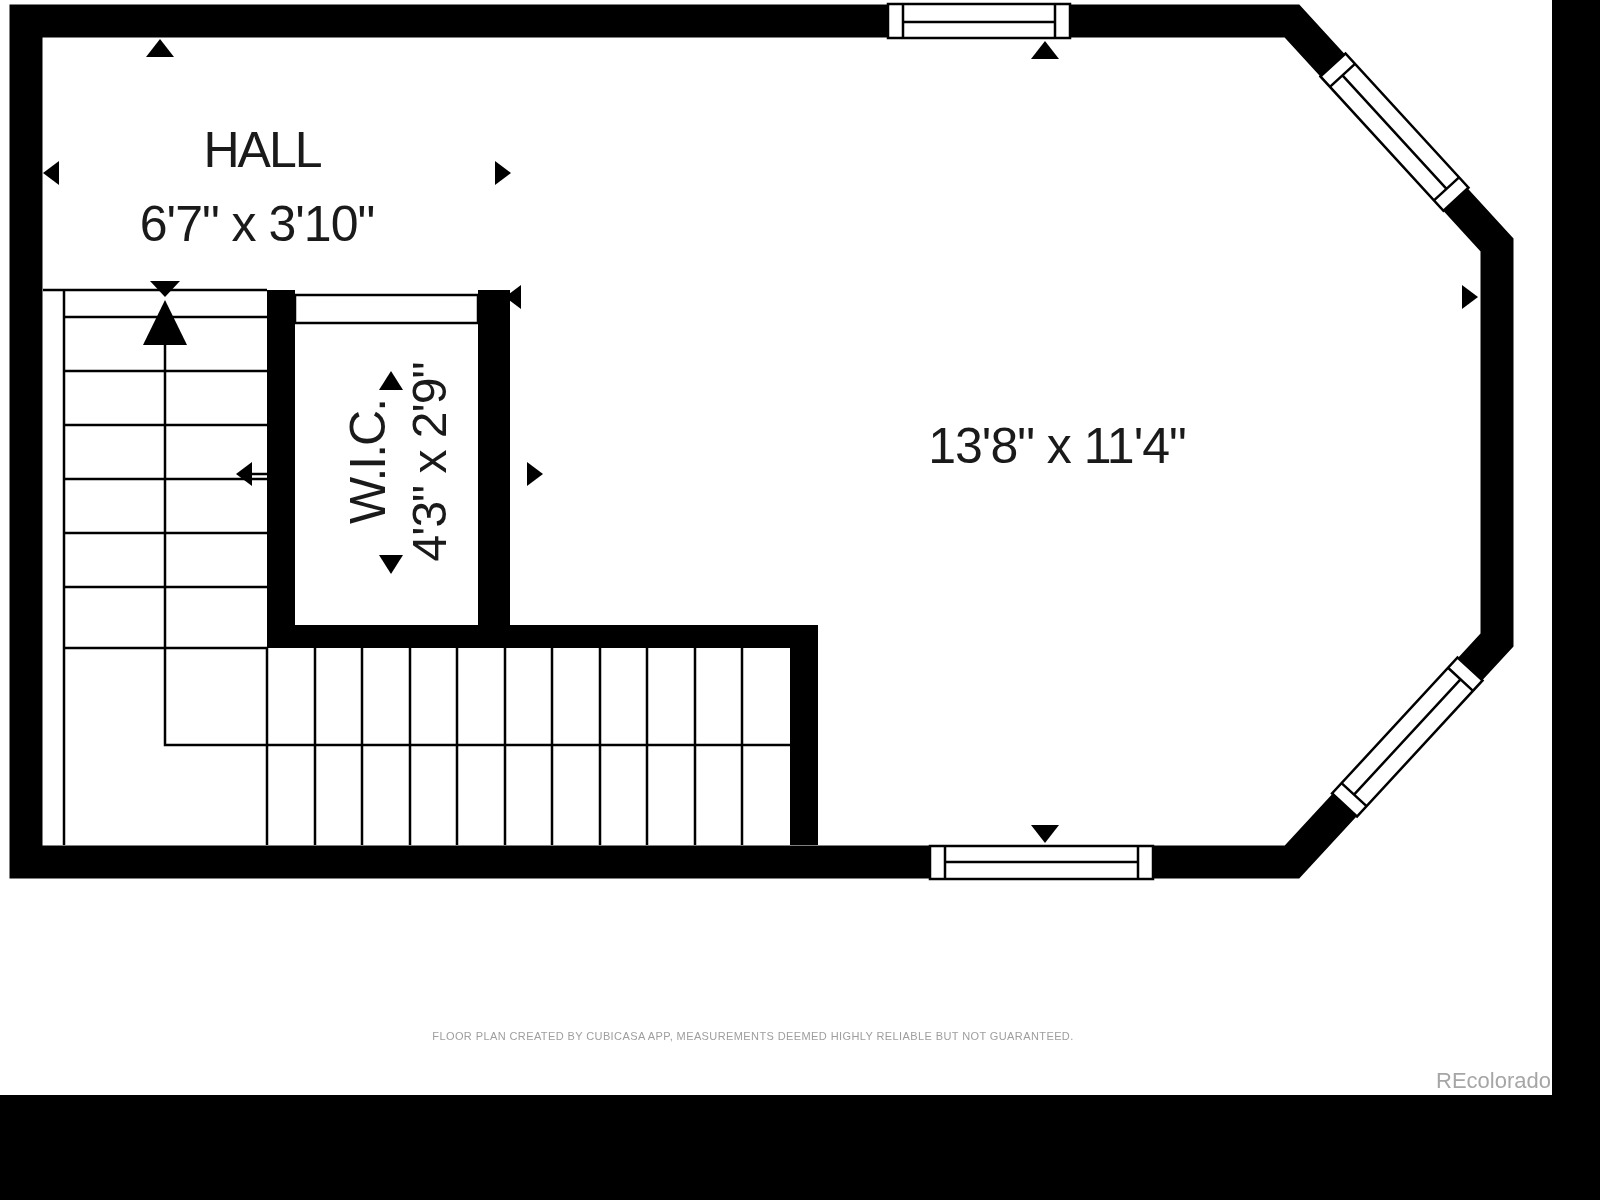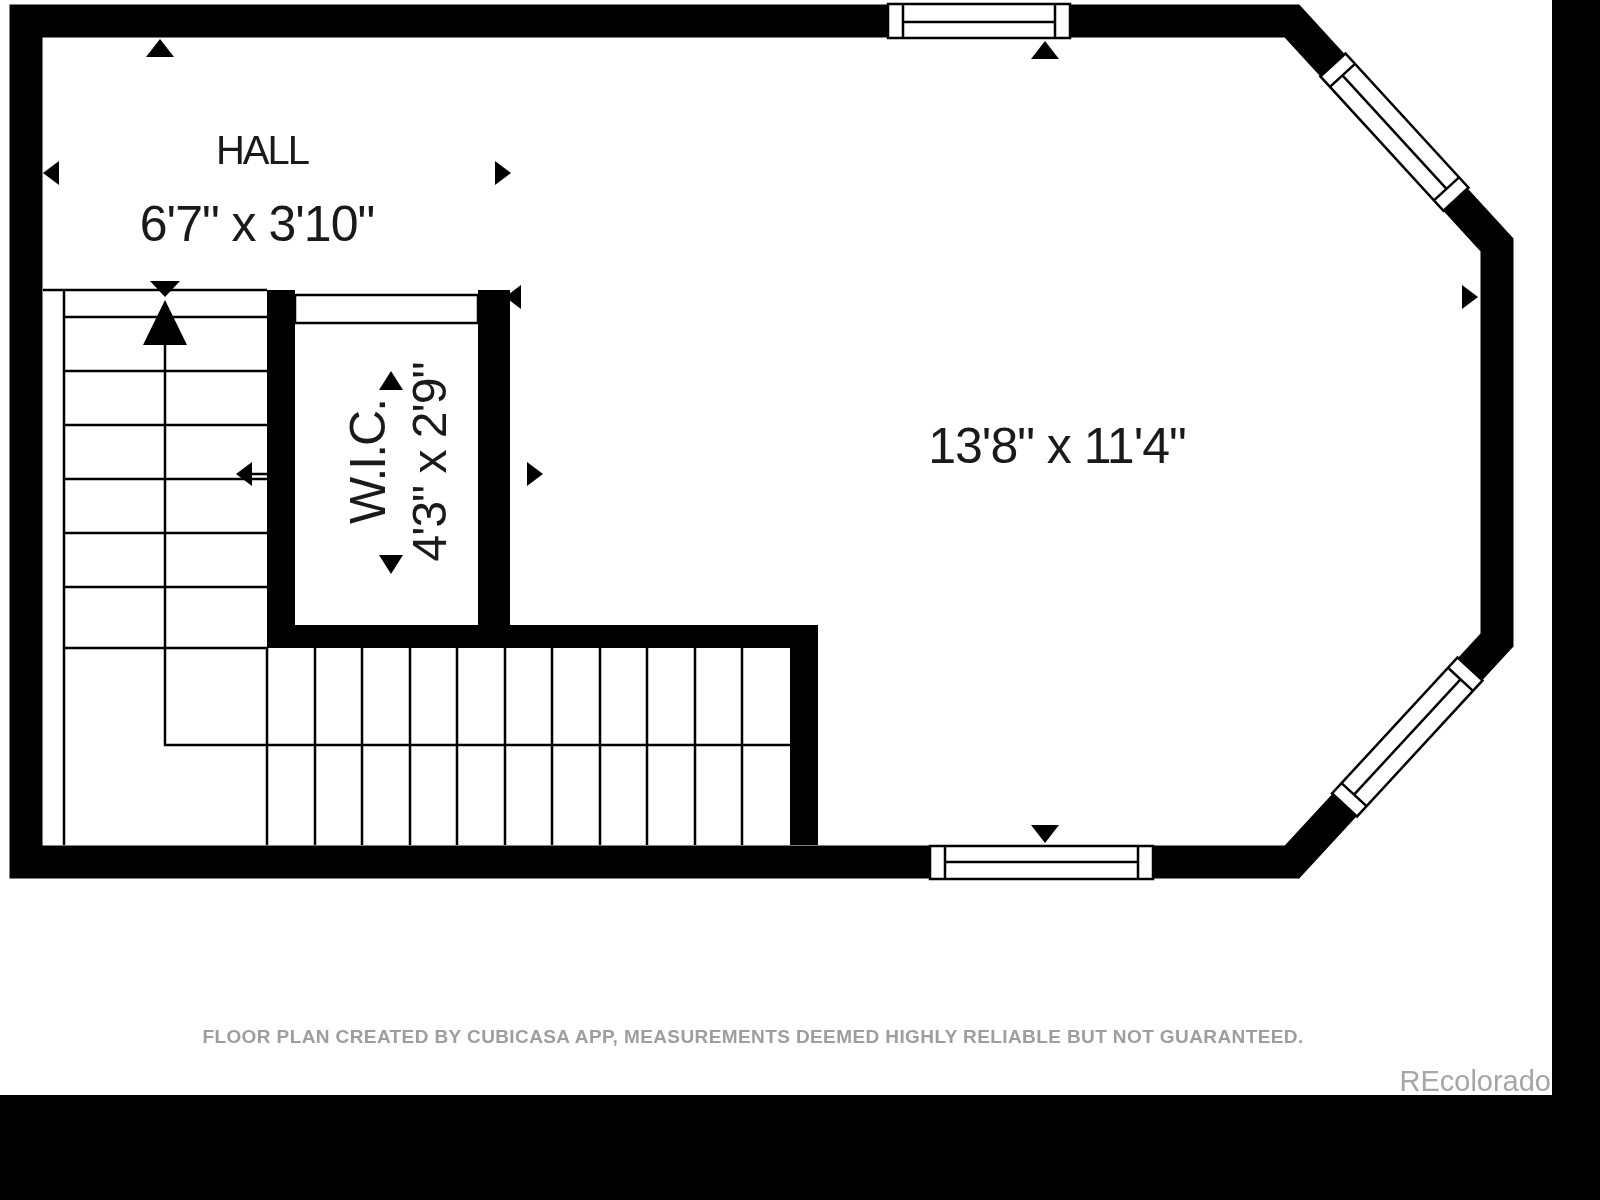--- a/index.html
+++ b/index.html
@@ -16,34 +16,34 @@
   #letterbox-right{right:0;top:0;width:48px;height:1200px;}
   #letterbox-bottom{left:0;bottom:0;width:1600px;height:105px;}
   .label{
     position:absolute;
     transform:translate(-50%,-50%);
     white-space:nowrap;
     text-align:center;
     color:#1a1a1a;
     line-height:1.0;
   }
-  .room-name{font-size:40px;letter-spacing:-2px;font-weight:400;}
+  .room-name{font-size:50px;letter-spacing:-2px;font-weight:400;}
   .room-dims{font-size:50px;letter-spacing:-1px;font-weight:400;}
   #wic-label{
     transform:translate(-50%,-50%) rotate(-90deg);
     line-height:1.25;
   }
   #footer-note{
-    font-size:19px;
+    font-size:11px;
     letter-spacing:0.4px;
     color:var(--footer-text,#9e9e9e);
-    font-weight:700;
+    font-weight:400;
   }
   #watermark{
-    font-size:29px;
+    font-size:22px;
     color:var(--watermark-text,#a6a6a6);
     transform:translate(-100%,-50%);
     letter-spacing:0px;
   }
   .wall-line{stroke:var(--wall,#000);fill:none;}
   .thin{stroke:var(--wall,#000);stroke-width:2.5;fill:none;}
   .solid{fill:var(--wall,#000);stroke:none;}
   .winwhite{fill:#ffffff;stroke:var(--wall,#000);stroke-width:2.5;}
 </style>
 </head>

